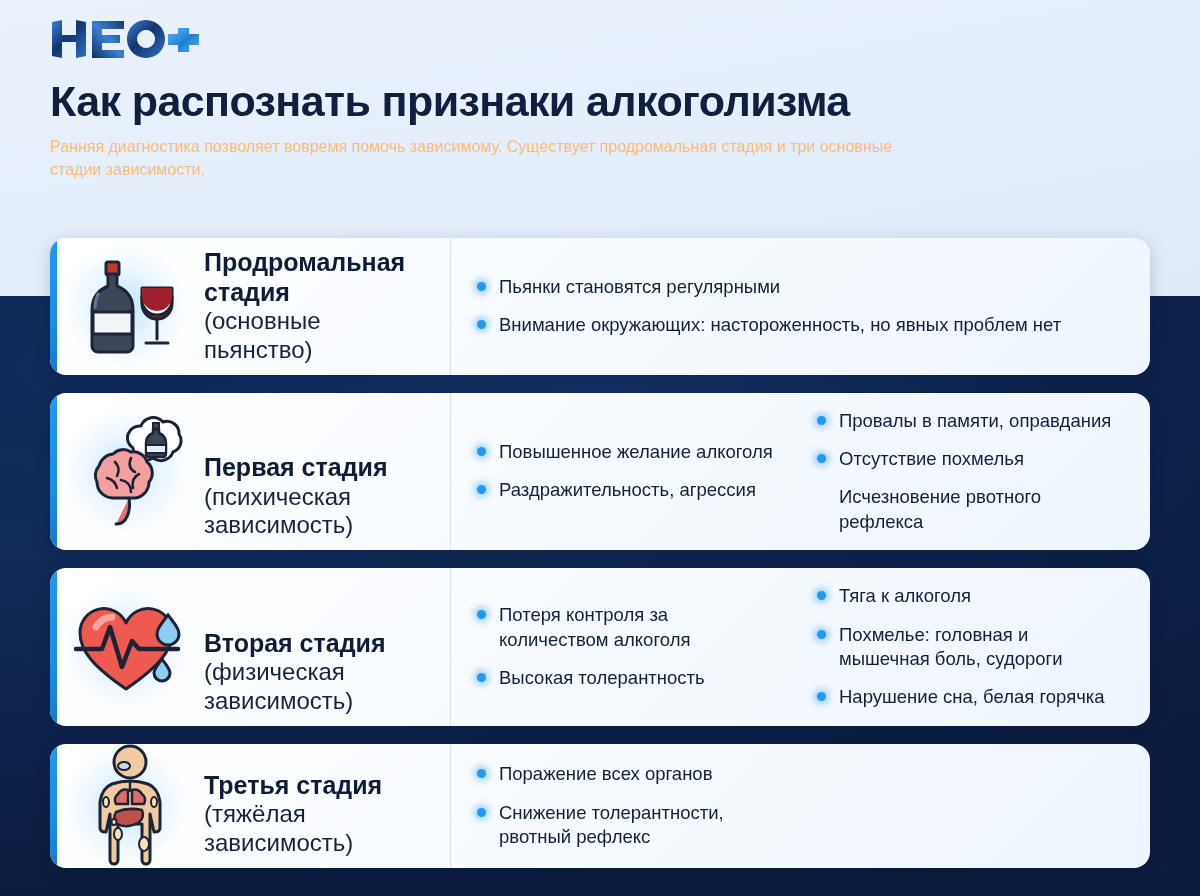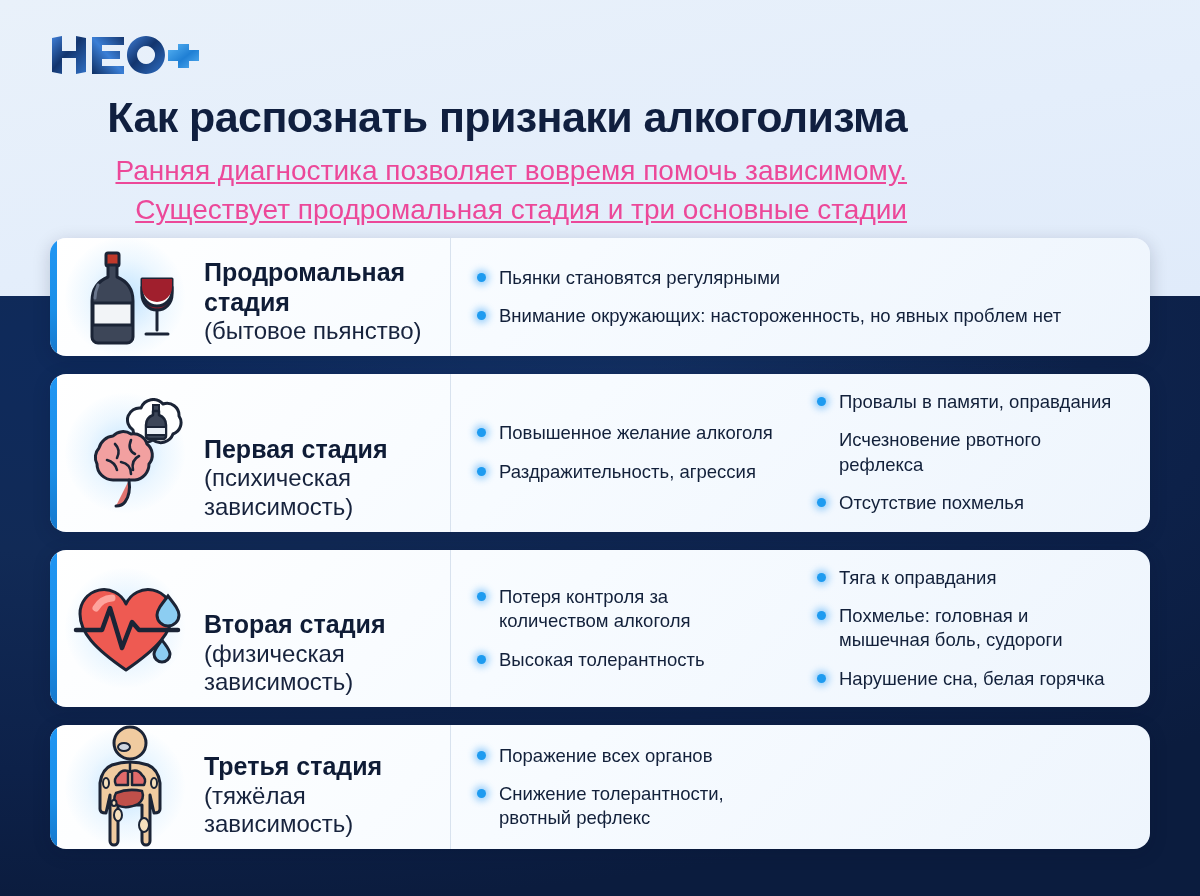--- a/index.html
+++ b/index.html
@@ -37,25 +37,24 @@
   #bg-dark::after {
     content: "";
     position: absolute;
     inset: 0;
     background: radial-gradient(60% 55% at 50% 0%, rgba(30,80,160,0.25), rgba(0,0,0,0) 70%);
   }
 
   
   #header {
     position: absolute;
-    left: 0; top: 16px;
+    left: 0; top: 0;
     width: 957px;
     z-index: 5;
     padding: 18px 50px 0 50px;
-    text-align: right;
   }
 
   #logo {
     height: 44px;
     display: flex;
     align-items: center;
     margin-bottom: 16px;
   }
   #logo svg { display: block; }
 
@@ -63,26 +62,25 @@
     font-size: 43px;
     font-weight: 700;
     letter-spacing: -0.6px;
     color: #101f3f;
     line-height: 1.08;
     margin-bottom: 12px;
     white-space: nowrap;
   }
 
   #subtitle {
-    font-size: 28px;
+    font-size: 16px;
     line-height: 1.38;
-    color: #ec4899;
+    color: #fdba74;
     max-width: 1060px;
     font-weight: 400;
-    text-decoration: underline;
   }
 
   
   #cards {
     position: absolute;
     left: 50px;
     top: 238px;
     width: 1100px;
     z-index: 6;
   }
@@ -234,21 +232,21 @@
         <path d="M20 36 q-3 7 -3 13" stroke="#6a768c" stroke-width="3" fill="none" stroke-linecap="round"></path>
         <path d="M64 38 h30 v8 a15 15 0 0 1 -30 0 Z" fill="#a01f2d" stroke="#1b2436" stroke-width="3" stroke-linejoin="round" stroke-linecap="round"></path>
         <path d="M64 30 h30 v12 a15 15 0 0 1 -30 0 Z" fill="#ffffff" stroke="#1b2436" stroke-width="3" stroke-linejoin="round" stroke-linecap="round"></path>
         <path d="M64 30 h30 v8 a15 15 0 0 1 -30 0 Z" fill="#a01f2d" stroke="none"></path>
         <path d="M79 61 v20" stroke="#1b2436" stroke-width="3" stroke-linejoin="round" stroke-linecap="round"></path>
         <path d="M68 85 h22" stroke="#1b2436" stroke-width="3" stroke-linejoin="round" stroke-linecap="round"></path>
       </svg>
       </div>
       <div class="card-title">
         <div class="stage-name">Продромальная стадия</div>
-        <div class="stage-sub">(бытовое пьянство)</div>
+        <div class="stage-sub">(основные пьянство)</div>
       </div>
       <div class="card-lists">
         <div class="col col-a">
           <div class="bullet-item"><span class="dot"></span><span>Пьянки становятся регулярными</span></div>
           <div class="bullet-item"><span class="dot"></span><span>Внимание окружающих: настороженность, но явных проблем нет</span></div>
         </div>
       </div>
     </div>
     <div class="card card-2">
       <div class="card-icon">
@@ -268,22 +266,22 @@
         <div class="stage-name">Первая стадия</div>
         <div class="stage-sub">(психическая зависимость)</div>
       </div>
       <div class="card-lists">
         <div class="col col-a">
           <div class="bullet-item"><span class="dot"></span><span>Повышенное желание алкоголя</span></div>
           <div class="bullet-item"><span class="dot"></span><span>Раздражительность, агрессия</span></div>
         </div>
         <div class="col col-b">
           <div class="bullet-item"><span class="dot"></span><span>Провалы в памяти, оправдания</span></div>
+          <div class="bullet-item"><span class="dot"></span><span>Отсутствие похмелья</span></div>
           <div class="bullet-item no-dot"><span>Исчезновение рвотного рефлекса</span></div>
-          <div class="bullet-item"><span class="dot"></span><span>Отсутствие похмелья</span></div>
         </div>
       </div>
     </div>
     <div class="card card-3">
       <div class="card-icon">
         <span class="glow"></span>
         <svg width="116" height="100" viewBox="0 0 116 100">
         <path d="M54 92 C22 70 8 54 8 36 A24 24 0 0 1 54 26 A24 24 0 0 1 100 36 C100 54 86 70 54 92 Z" fill="#ee5a52" stroke="#1b2436" stroke-width="3" stroke-linejoin="round" stroke-linecap="round"></path>
         <path d="M24 30 a20 20 0 0 1 16 -10" stroke="#fda49d" stroke-width="7" fill="none" stroke-linecap="round"></path>
         <path d="M4 52 h26 l8 -22 l12 40 l10 -26 l7 8 h39" fill="none" stroke="#1b2436" stroke-width="4.5" stroke-linejoin="round" stroke-linecap="round"></path>
@@ -294,21 +292,21 @@
       <div class="card-title">
         <div class="stage-name">Вторая стадия</div>
         <div class="stage-sub">(физическая зависимость)</div>
       </div>
       <div class="card-lists">
         <div class="col col-a">
           <div class="bullet-item"><span class="dot"></span><span>Потеря контроля за количеством алкоголя</span></div>
           <div class="bullet-item"><span class="dot"></span><span>Высокая толерантность</span></div>
         </div>
         <div class="col col-b">
-          <div class="bullet-item"><span class="dot"></span><span>Тяга к оправдания</span></div>
+          <div class="bullet-item"><span class="dot"></span><span>Тяга к алкоголя</span></div>
           <div class="bullet-item"><span class="dot"></span><span>Похмелье: головная и мышечная боль, судороги</span></div>
           <div class="bullet-item"><span class="dot"></span><span>Нарушение сна, белая горячка</span></div>
         </div>
       </div>
     </div>
     <div class="card card-4">
       <div class="card-icon">
         <span class="glow"></span>
         <svg width="104" height="124" viewBox="0 0 104 124">
         <circle cx="52" cy="18" r="16" fill="#f0cba0" stroke="#1b2436" stroke-width="3" stroke-linejoin="round" stroke-linecap="round"></circle>

